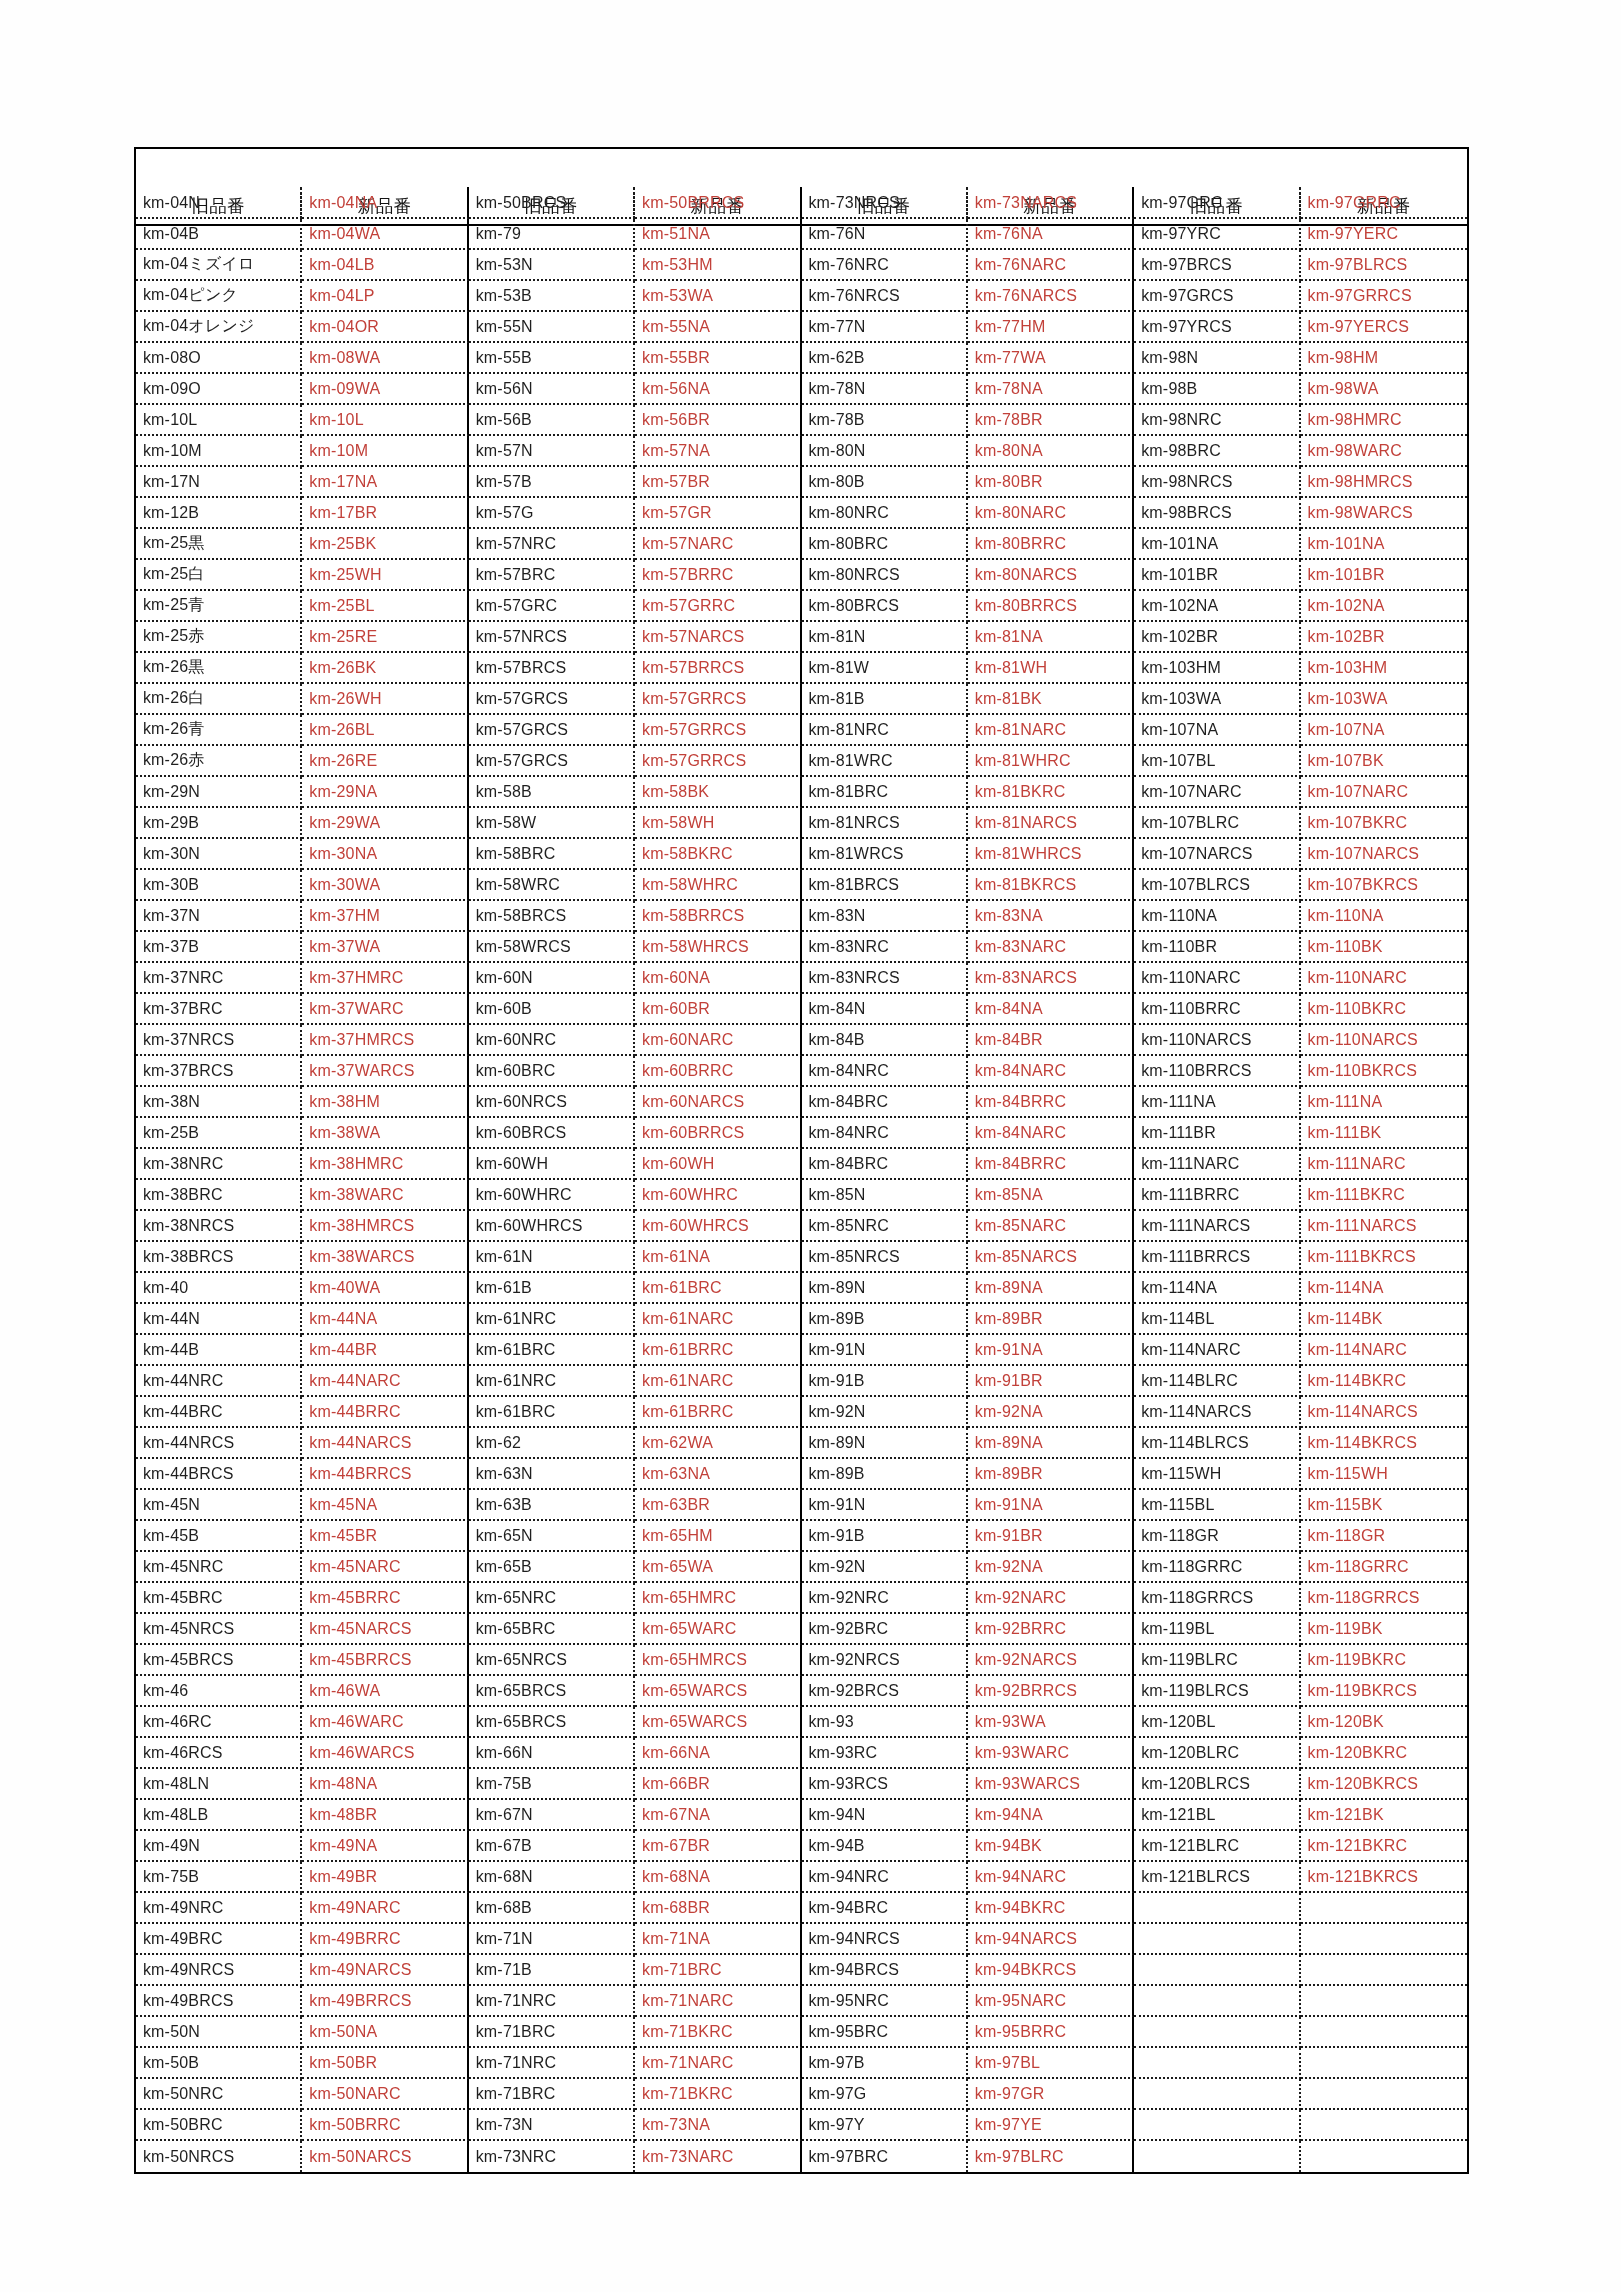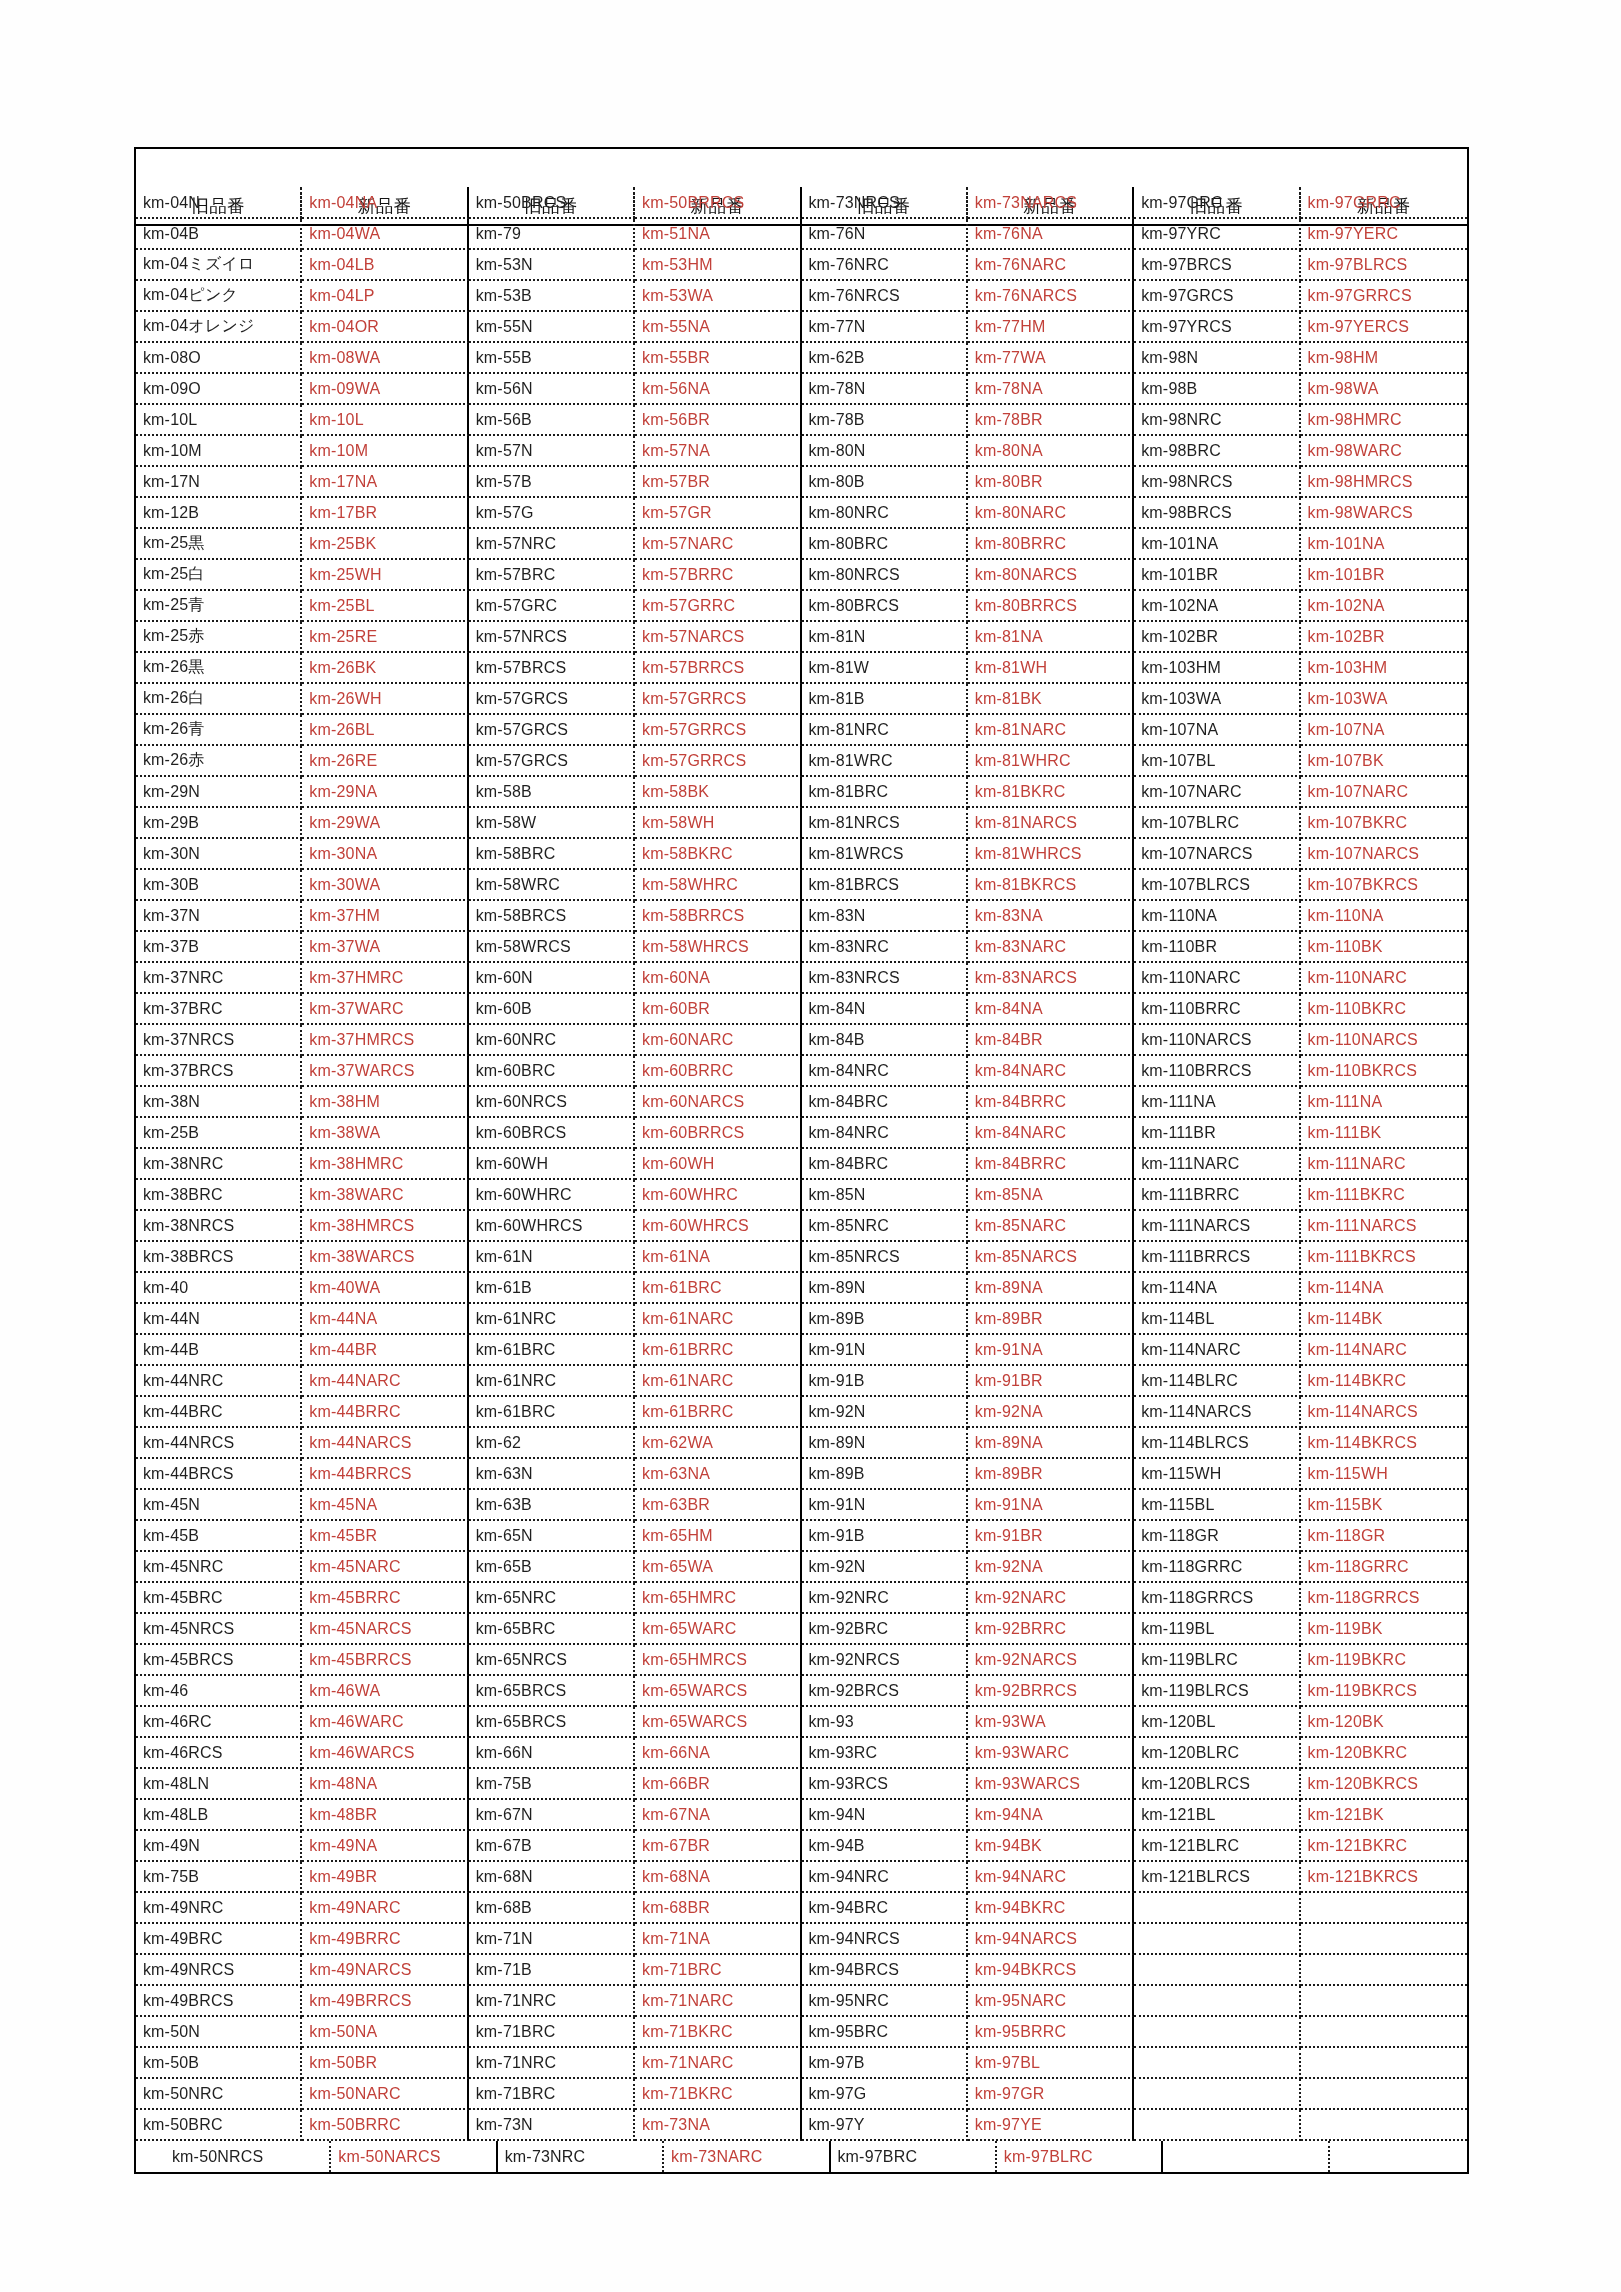--- a/index.html
+++ b/index.html
@@ -41,21 +41,21 @@
     justify-content:center;
     padding-left:0;
     font-size:17.6px;
     border-bottom:2.9px solid var(--line);
     color:#141414;
     margin-top:38px;
   }
   .new{color:var(--red);}
   .div-dot{border-right:2.9px dotted #1a1a1a;}
   .div-solid{border-right:2.9px solid var(--line);}
-  .last{border-bottom:none;margin-left:29px;}
+  .last{border-bottom:none;}
 </style>
 </head>
 <body>
 
 <div class="page">
   <div class="doc-table" id="doc-table">
       <div class="cell hcell div-dot">旧品番</div>
       <div class="cell hcell div-solid">新品番</div>
       <div class="cell hcell div-dot">旧品番</div>
       <div class="cell hcell div-solid">新品番</div>

